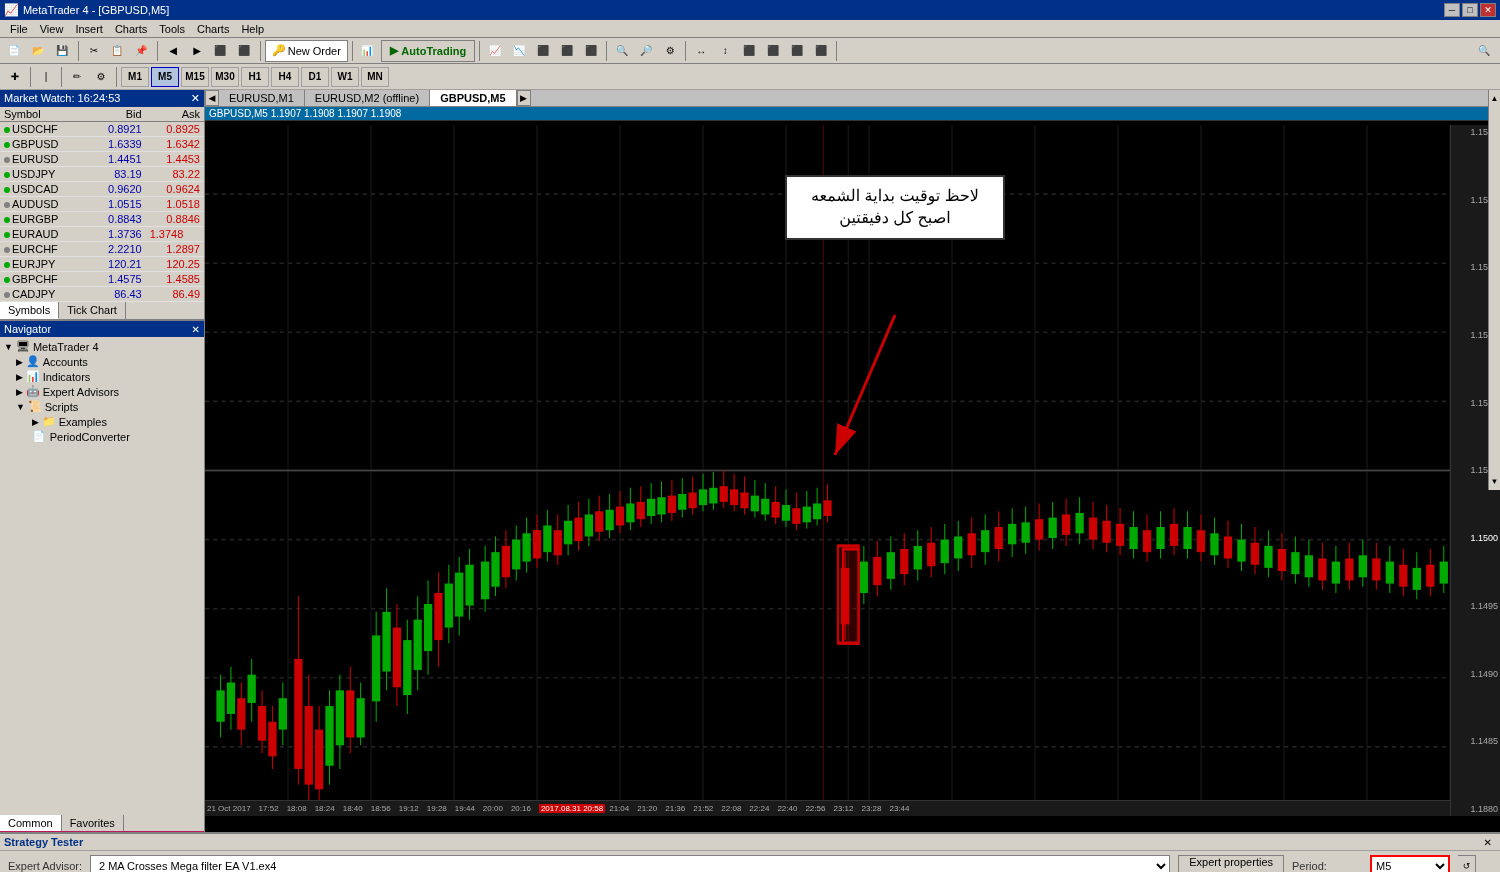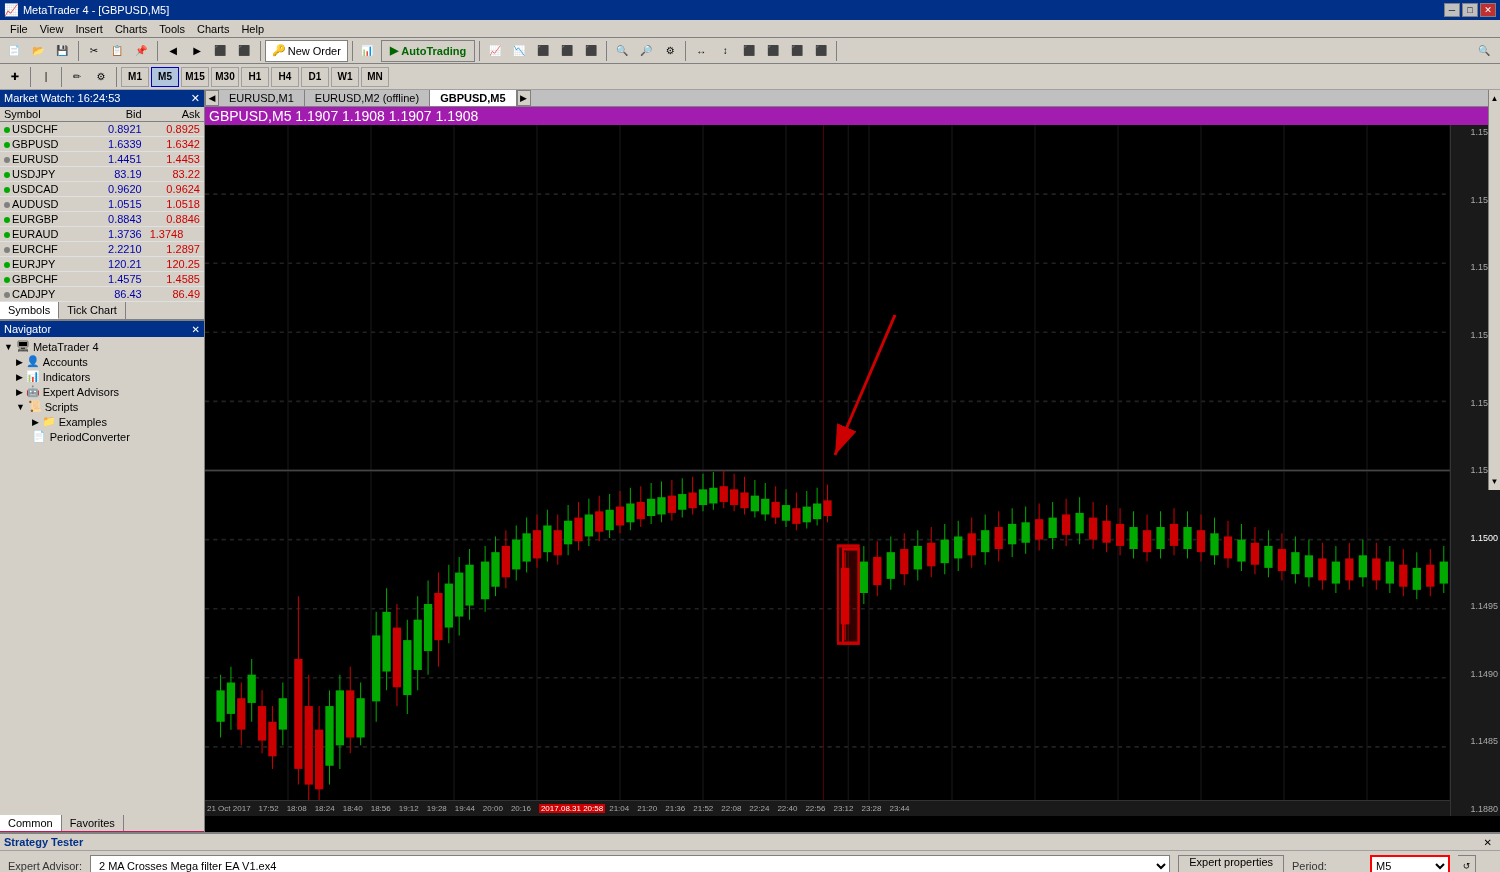--- a/index.html
+++ b/index.html
@@ -57,21 +57,21 @@
     .nav-tab { padding: 2px 8px; cursor: pointer; font-size: 11px; border-right: 1px solid #808080; }
     .nav-tab.active { background: #fff; }
 
     
     #chart-area { flex: 1; display: flex; flex-direction: column; background: #000; overflow: hidden; }
     #chart-tabs { display: flex; background: #c0c0c0; border-bottom: 1px solid #808080; }
     .chart-tab { padding: 2px 10px; cursor: pointer; font-size: 11px; border-right: 1px solid #808080; background: #c0c0c0; }
     .chart-tab.active { background: #fff; font-weight: bold; }
 
     #chart-canvas { flex: 1; background: #000; position: relative; overflow: hidden; }
-    #chart-info-bar { background: #a21caf; color: #fff; padding: 1px 4px; font-size: 14px; border-bottom: 1px solid #333; }
+    #chart-info-bar { background: #0369a1; color: #fff; padding: 1px 4px; font-size: 10px; border-bottom: 1px solid #333; }
     .price-axis { position: absolute; top: 0; right: 0; width: 50px; bottom: 0; background: #1a1a1a; border-left: 1px solid #333; display: flex; flex-direction: column; justify-content: space-between; color: #aaa; font-size: 9px; padding: 2px 2px; }
     .price-label { text-align: right; }
     .time-axis { position: absolute; bottom: 0; left: 0; right: 50px; height: 16px; background: #1a1a1a; border-top: 1px solid #333; color: #aaa; font-size: 8px; display: flex; align-items: center; overflow: hidden; }
 
     
     .annotation-box { position: absolute; background: #fff; border: 2px solid #333; padding: 8px 12px; font-size: 14px; text-align: center; font-family: Arial, sans-serif; direction: rtl; line-height: 1.4; z-index: 10; }
 
     
     #bottom-panel { background: #d4d0c8; border-top: 2px solid #808080; }
     .tester-row { display: flex; align-items: center; margin-bottom: 3px; gap: 8px; }
@@ -656,20 +656,24 @@
           <span style="margin-right:8px;">21:52</span>
           <span style="margin-right:8px;">22:08</span>
           <span style="margin-right:8px;">22:24</span>
           <span style="margin-right:8px;">22:40</span>
           <span style="margin-right:8px;">22:56</span>
           <span style="margin-right:8px;">23:12</span>
           <span style="margin-right:8px;">23:28</span>
           <span style="margin-right:8px;">23:44</span>
         </div>
 
+        <div class="annotation-box" style="top: 50px; left: 580px; width: 220px;">
+          <div style="font-size:16px;">لاحظ توقيت بداية الشمعه</div>
+          <div style="font-size:16px;">اصبح كل دفيقتين</div>
+        </div>
 
         <svg style="position:absolute; top:0; left:0; width:100%; height:100%; pointer-events:none; z-index:8;">
           <defs>
             <marker id="arrowhead" markerWidth="10" markerHeight="7" refX="10" refY="3.5" orient="auto">
               <polygon points="0 0, 10 3.5, 0 7" fill="#cc0000"></polygon>
             </marker>
           </defs>
           <line x1="690" y1="190" x2="630" y2="330" stroke="#cc0000" stroke-width="3" marker-end="url(#arrowhead)"></line>
         </svg>
 

